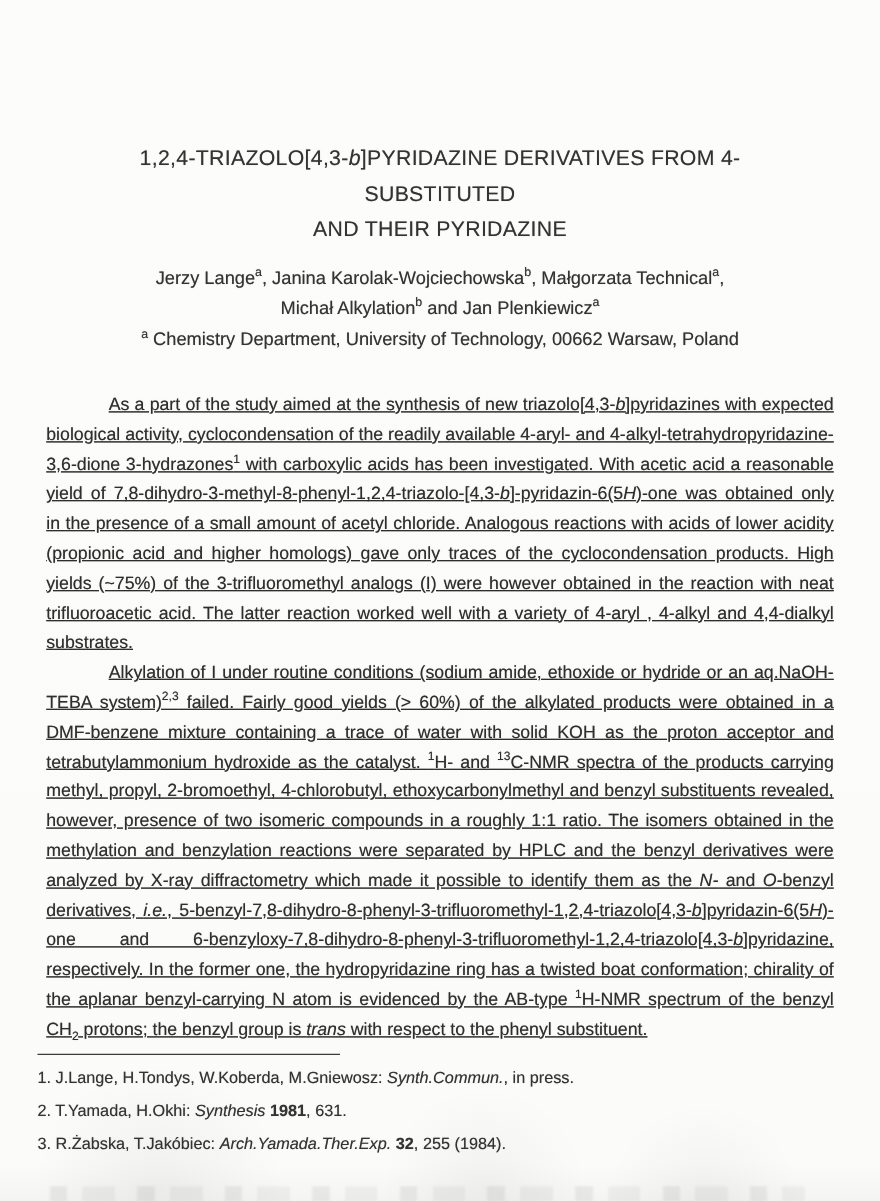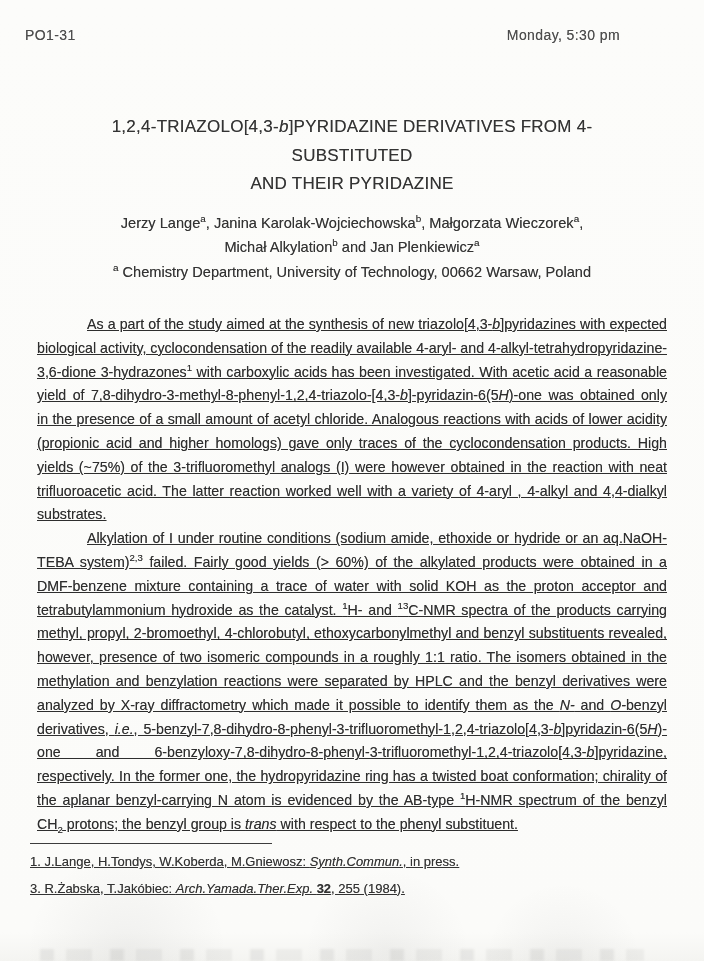--- a/index.html
+++ b/index.html
@@ -70,58 +70,54 @@
     text-align: justify;
     color: #2e2e2e;
   }
   .abstract p { margin: 0; text-indent: 50px; text-decoration: underline; }
   .footnotes {
     position: absolute;
     top: 843px; left: 30px; right: 40px;
     font-size: 13px;
     line-height: 26.5px;
     color: #333;
-    text-decoration: underline;
   }
   .rule {
     width: 242px;
     border-top: 1.6px solid #3c3c3c;
     margin: 0 0 5px 0;
   }
   sup { font-size: 0.68em; line-height: 0; vertical-align: super; }
   sub { font-size: 0.68em; line-height: 0; vertical-align: sub; }
   .it { font-style: italic; }
   .bd { font-weight: bold; }
   .ul { text-underline-offset: 2px; }
 </style>
 </head>
 <body>
 
 <div class="page">
 
-  <div class="header scan-text">
-    <span>PO1-31</span>
-    <span>Monday, 5:30 pm</span>
-  </div>
 
   <div class="title-block scan-text">
     <div><span>1,2,4-TRIAZOLO[4,3-</span><span class="it">b</span><span>]PYRIDAZINE DERIVATIVES FROM 4-SUBSTITUTED</span></div>
     <div><span>AND THEIR PYRIDAZINE</span></div>
   </div>
 
   <div class="authors-block scan-text">
-    <div><span class="ul">Jerzy Lange</span><sup>a</sup><span>, Janina Karolak-Wojciechowska</span><sup>b</sup><span>, Małgorzata Wieczorek</span><sup>a</sup><span>,</span></div>
+    <div><span class="ul">Jerzy Lange</span><sup>a</sup><span>, Janina Karolak-Wojciechowska</span><sup>b</sup><span>, Małgorzata Technical</span><sup>a</sup><span>,</span></div>
     <div><span>Michał Alkylation</span><sup>b</sup><span> and Jan Plenkiewicz</span><sup>a</sup></div>
     <div><sup>a</sup><span> Chemistry Department, University of Technology, 00662 Warsaw, Poland</span></div>
   </div>
 
   <div class="abstract scan-text">
     <p><span>As a part of the study aimed at the synthesis of new triazolo[4,3-</span><span class="it">b</span><span>]pyridazines with expected biological activity, cyclocondensation of the readily available 4-aryl- and 4-alkyl-tetrahydropyridazine-3,6-dione 3-hydrazones</span><sup>1</sup><span> with carboxylic acids has been investigated. With acetic acid a reasonable yield of 7,8-dihydro-3-methyl-8-phenyl-1,2,4-triazolo-[4,3-</span><span class="it">b</span><span>]-pyridazin-6(5</span><span class="it">H</span><span>)-one was obtained only in the presence of a small amount of acetyl chloride. Analogous reactions with acids of lower acidity (propionic acid and higher homologs) gave only traces of the cyclocondensation products. High yields (~75%) of the 3-trifluoromethyl analogs (I) were however obtained in the reaction with neat trifluoroacetic acid. The latter reaction worked well with a variety of 4-aryl , 4-alkyl and 4,4-dialkyl substrates.</span></p>
     <p><span>Alkylation of I under routine conditions (sodium amide, ethoxide or hydride or an aq.NaOH-TEBA system)</span><sup>2,3</sup><span> failed. Fairly good yields (&gt; 60%) of the alkylated products were obtained in a DMF-benzene mixture containing a trace of water with solid KOH as the proton acceptor and tetrabutylammonium hydroxide as the catalyst. </span><sup>1</sup><span>H- and </span><sup>13</sup><span>C-NMR spectra of the products carrying methyl, propyl, 2-bromoethyl, 4-chlorobutyl, ethoxycarbonylmethyl and benzyl substituents revealed, however, presence of two isomeric compounds in a roughly 1:1 ratio. The isomers obtained in the methylation and benzylation reactions were separated by HPLC and the benzyl derivatives were analyzed by X-ray diffractometry which made it possible to identify them as the </span><span class="it">N-</span><span> and </span><span class="it">O-</span><span>benzyl derivatives, </span><span class="it">i.e.</span><span>, 5-benzyl-7,8-dihydro-8-phenyl-3-trifluoromethyl-1,2,4-triazolo[4,3-</span><span class="it">b</span><span>]pyridazin-6(5</span><span class="it">H</span><span>)-one and 6-benzyloxy-7,8-dihydro-8-phenyl-3-trifluoromethyl-1,2,4-triazolo[4,3-</span><span class="it">b</span><span>]pyridazine, respectively. In the former one, the hydropyridazine ring has a twisted boat conformation; chirality of the aplanar benzyl-carrying N atom is evidenced by the AB-type </span><sup>1</sup><span>H-NMR spectrum of the benzyl CH</span><sub>2</sub><span> protons;  the benzyl group is </span><span class="it">trans</span><span> with respect to the phenyl substituent.</span></p>
   </div>
 
   <div class="footnotes scan-text">
     <div class="rule"></div>
     <div><span>1. J.Lange, H.Tondys, W.Koberda, M.Gniewosz: </span><span class="it">Synth.Commun.</span><span>, in press.</span></div>
+    <div><span>2. T.Yamada, H.Okhi: </span><span class="it">Synthesis</span><span> </span><span class="bd">1981</span><span>, 631.</span></div>
     <div><span>3. R.Żabska, T.Jakóbiec: </span><span class="it">Arch.Yamada.Ther.Exp.</span><span> </span><span class="bd">32</span><span>, 255 (1984).</span></div>
   </div>
 
 </div>
 
 </body></html>

